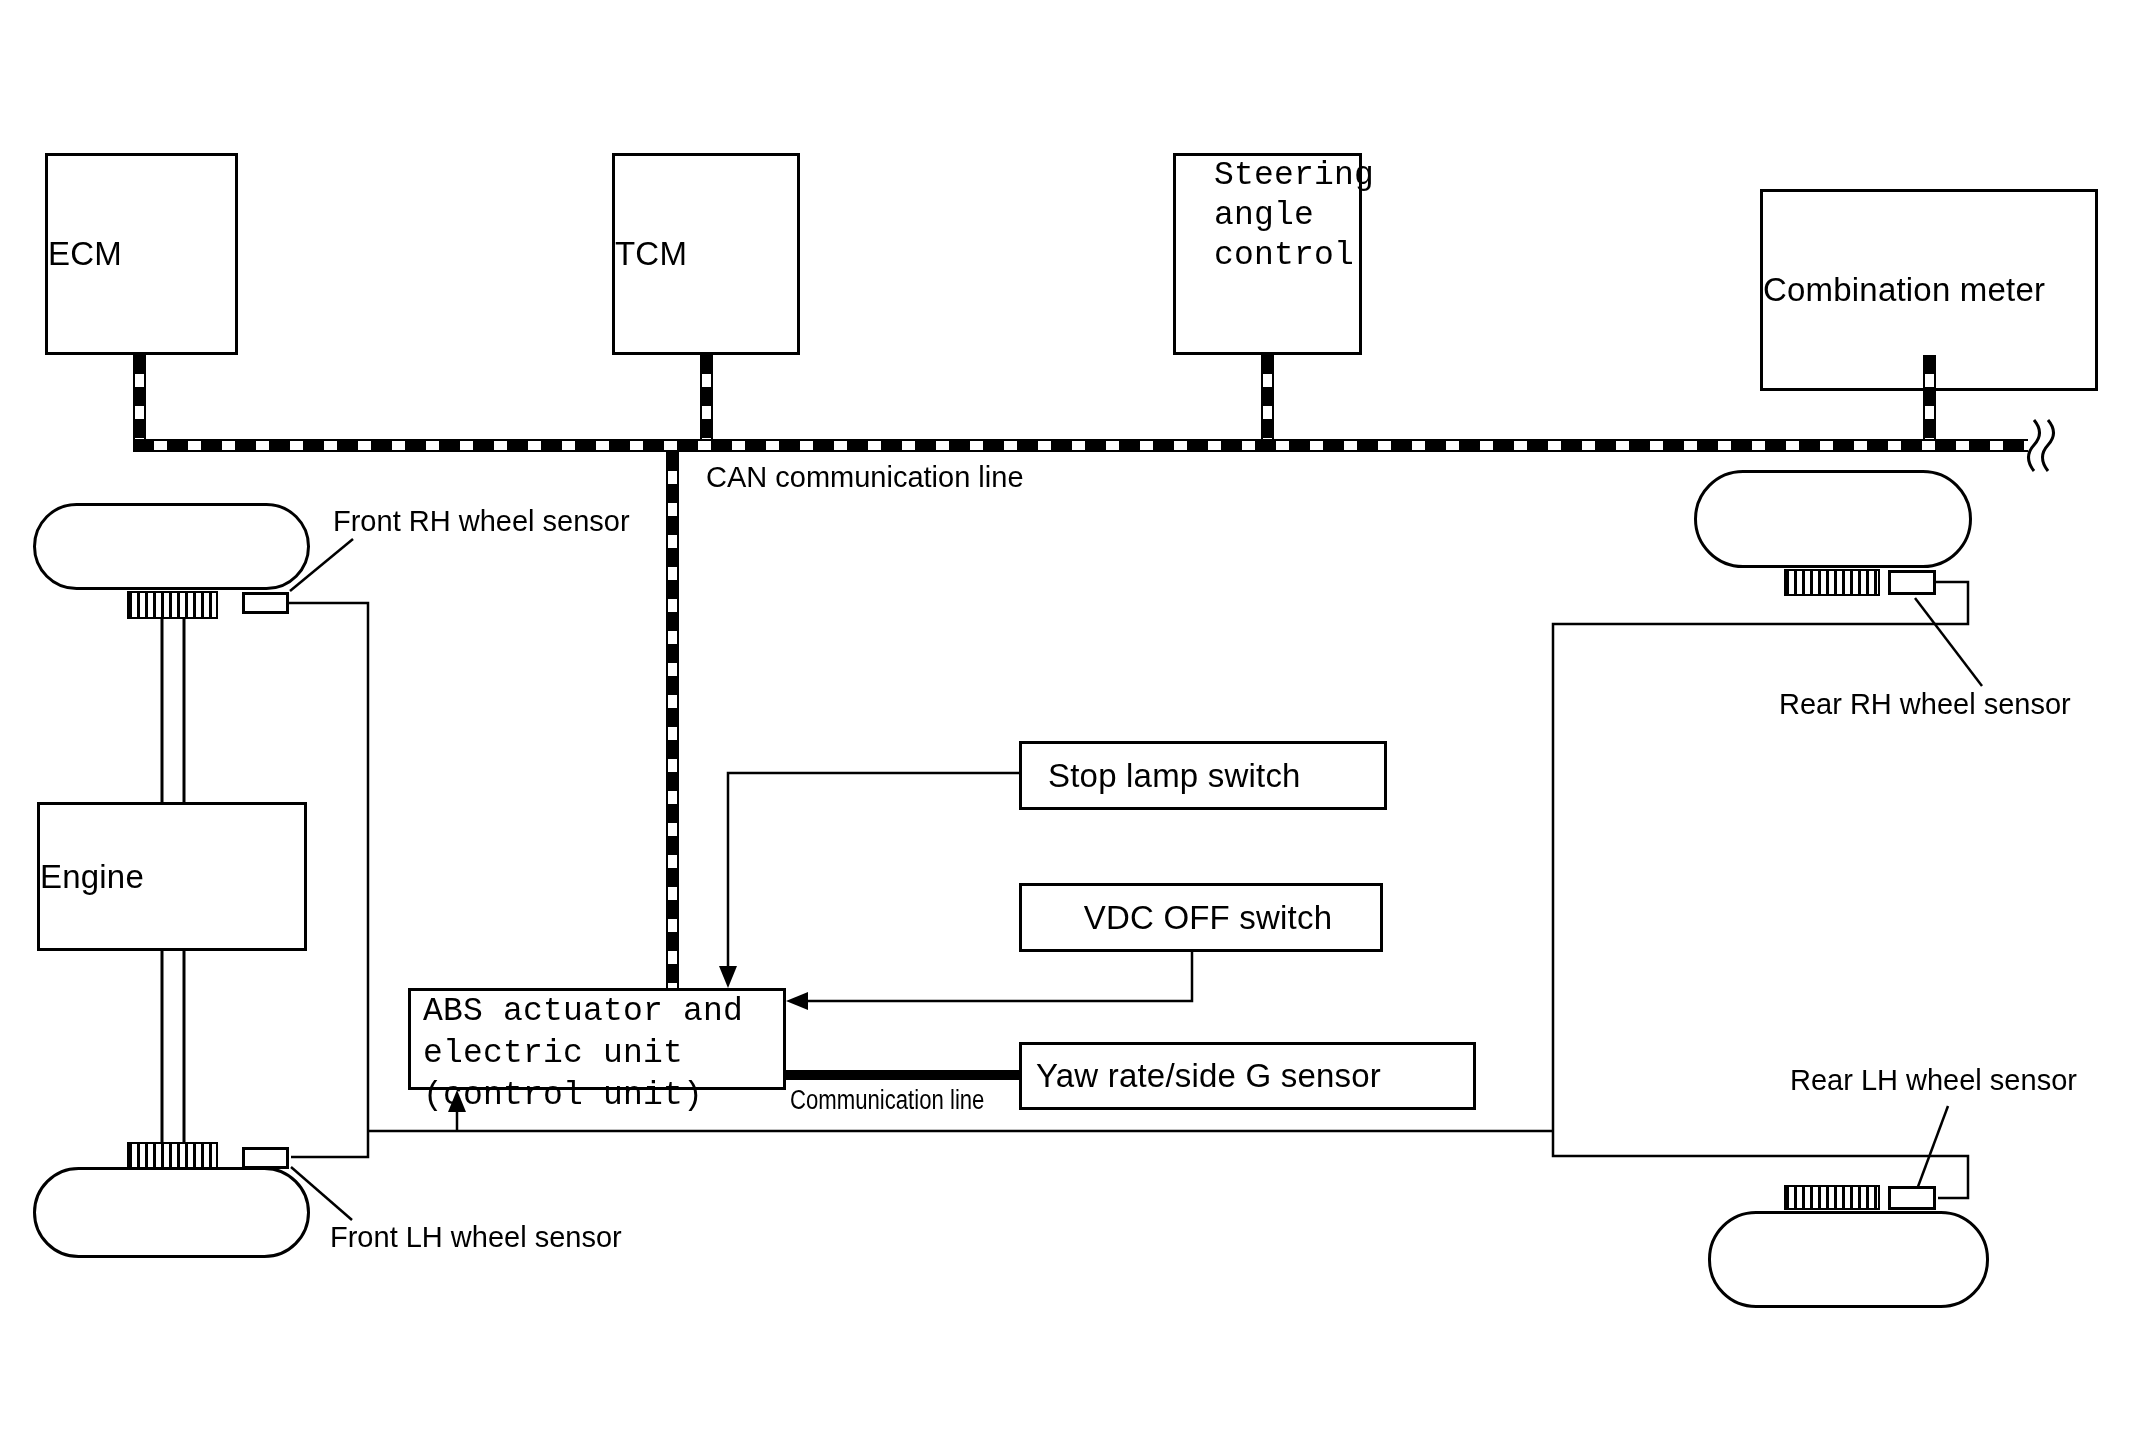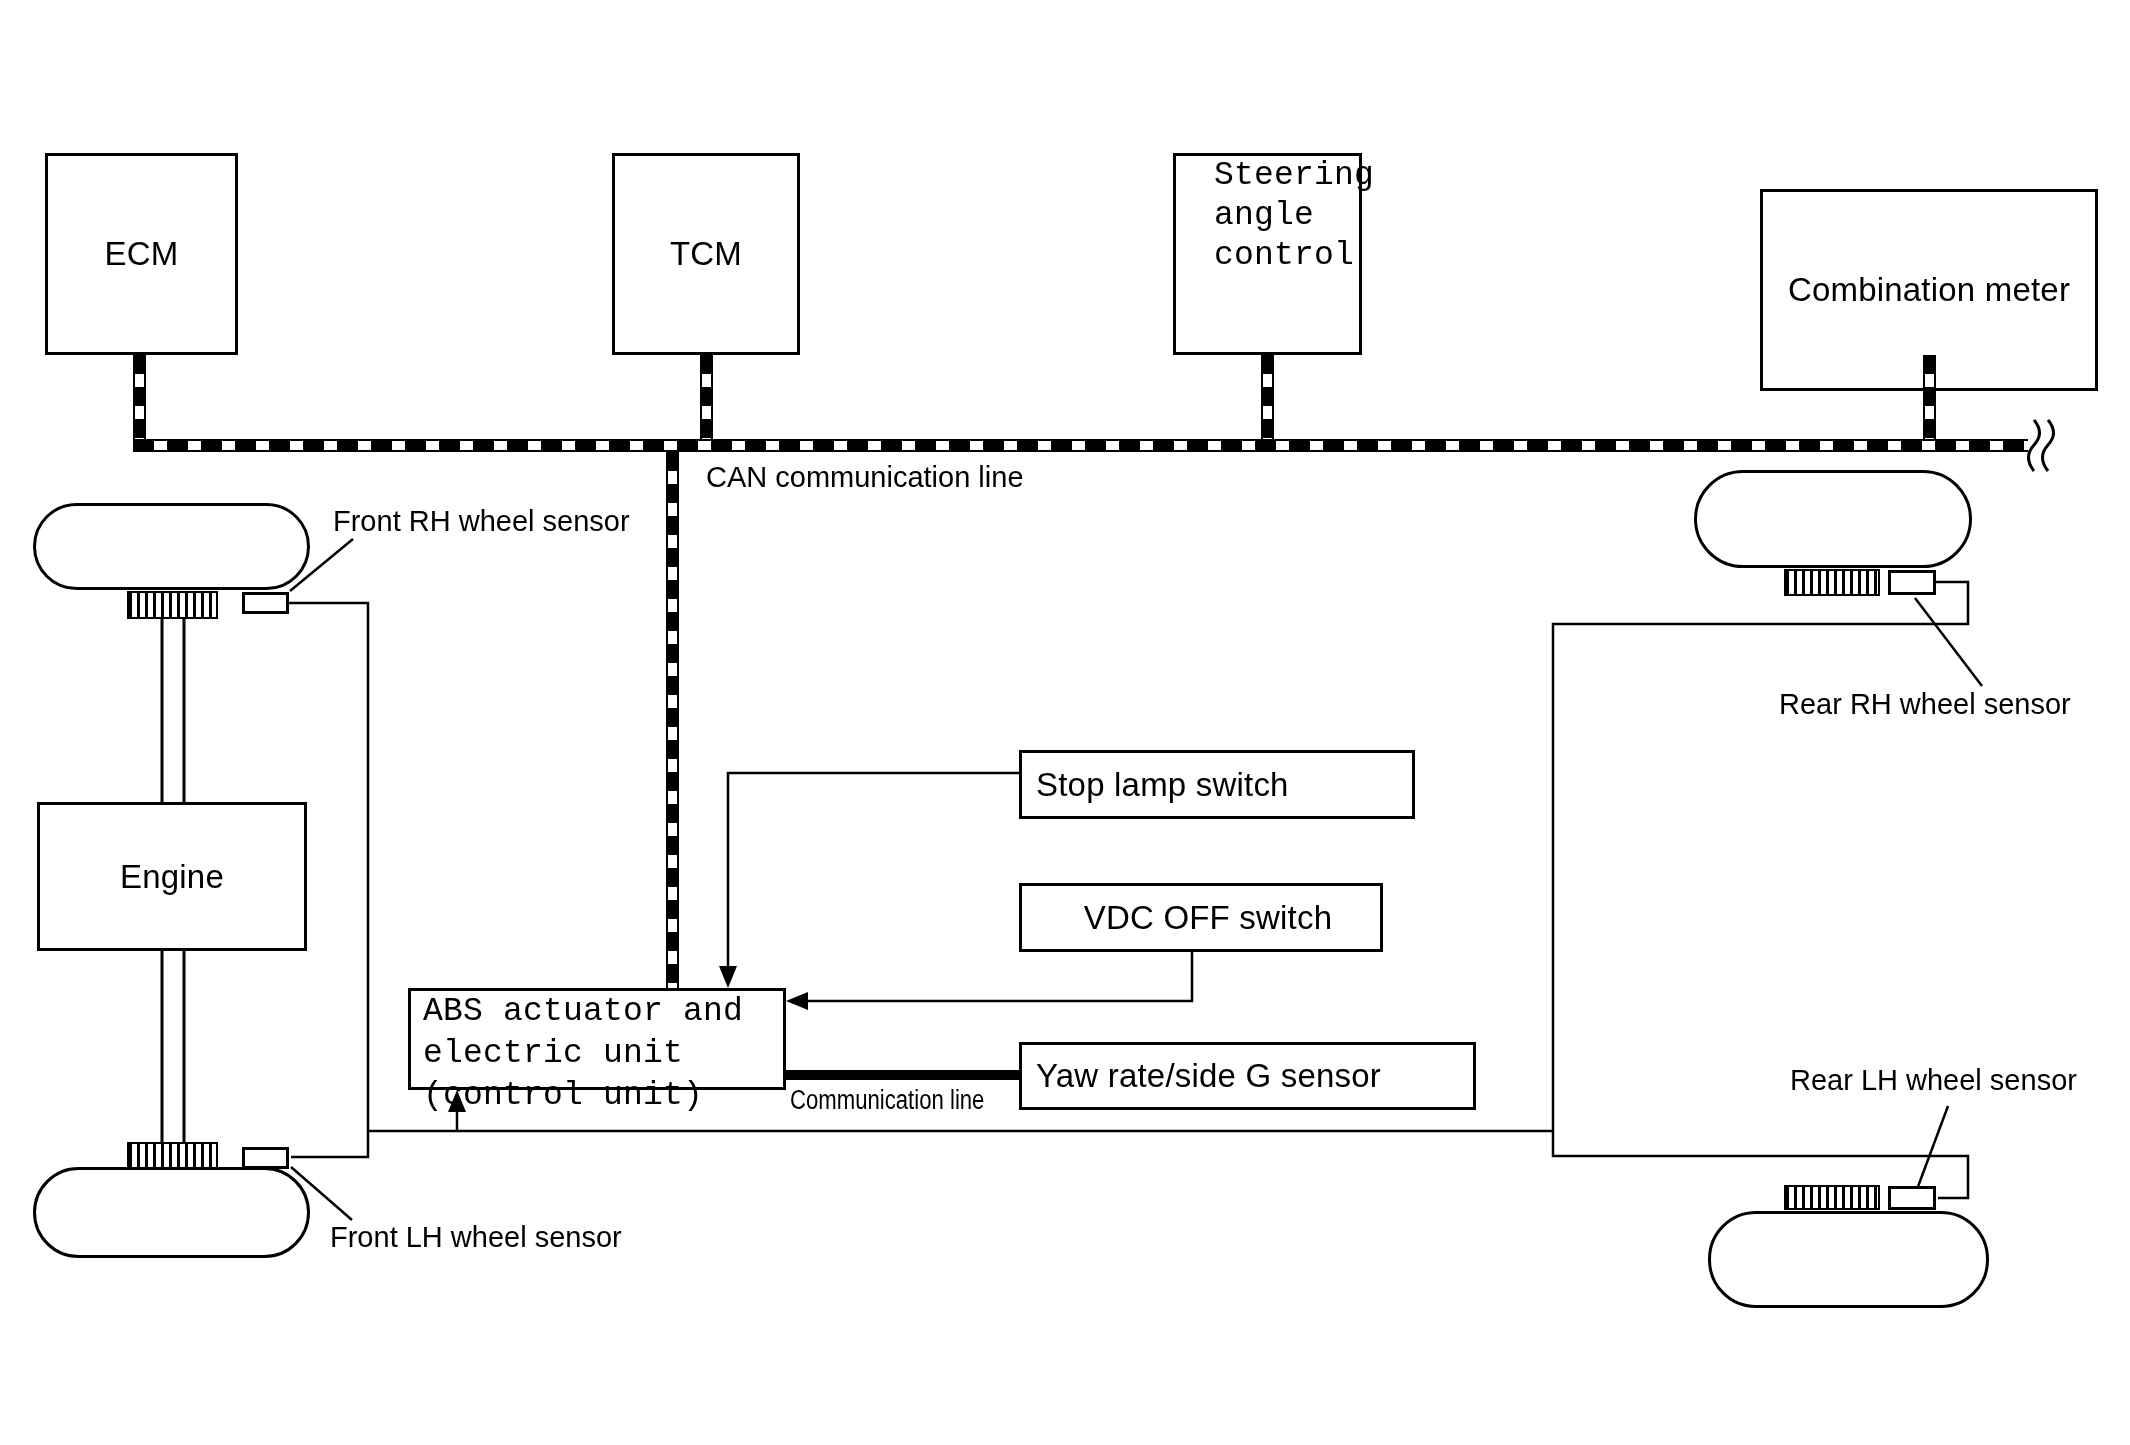--- a/index.html
+++ b/index.html
@@ -3,21 +3,21 @@
 <meta charset="utf-8">
 <style>
   html,body{margin:0;padding:0;background:#ffffff;}
   #stage{
     position:relative;width:2130px;height:1445px;background:#ffffff;
     font-family:"Liberation Sans","DejaVu Sans",sans-serif;color:#000;
     overflow:hidden;
   }
   .box{
     position:absolute;border:3px solid #000;background:#fff;
-    box-sizing:border-box;display:flex;align-items:center;justify-content:center;
+    box-sizing:border-box;display:flex;align-items:center;
     font-size:33px;line-height:40px;letter-spacing:0.2px;
   }
   .box.left{justify-content:flex-start;}
   .box.multiline{flex-direction:column;align-items:flex-start;justify-content:flex-start;font-family:Liberation Mono, monospace;}
   .lbl{position:absolute;font-size:29px;white-space:nowrap;}
   .lbl-small{position:absolute;font-size:27px;white-space:nowrap;transform:scaleX(.82);transform-origin:left center;}
   
   .canline{position:absolute;background:#000;}
   .canline .dash-h{position:absolute;left:0;right:0;top:2px;height:9px;
     background:repeating-linear-gradient(90deg,transparent 0 21px,#fff 21px 34px);}
@@ -112,21 +112,21 @@
   <div class="hub" style="left:127px;top:1142px;width:91px;height:27px;"></div>
   <div class="sensor" style="left:242px;top:1147px;width:47px;height:22px;"></div>
   <div class="wheel" style="left:33px;top:1167px;width:277px;height:91px;border-radius:46px;"></div>
   <div class="lbl" style="left:330px;top:1221px;">Front LH wheel sensor</div>
 
   <div class="box multiline" style="left:408px;top:988px;width:378px;height:102px;padding-left:12px;line-height:42px;">
     <span>ABS actuator and</span>
     <span>electric unit (control unit)</span>
   </div>
 
-  <div class="box left" style="left:1019px;top:741px;width:396px;height:69px;padding-left:14px;margin-top:9px;">
+  <div class="box left" style="left:1019px;top:741px;width:368px;height:69px;padding-left:26px;">
     <span>Stop lamp switch</span>
   </div>
   <div class="box left" style="left:1019px;top:883px;width:364px;height:69px;padding-left:14px;justify-content:center;">
     <span>VDC OFF switch</span>
   </div>
   <div class="box left" style="left:1019px;top:1042px;width:457px;height:68px;padding-left:14px;">
     <span>Yaw rate/side G sensor</span>
   </div>
   <div class="lbl-small" style="left:790px;top:1085px;">Communication line</div>
 

